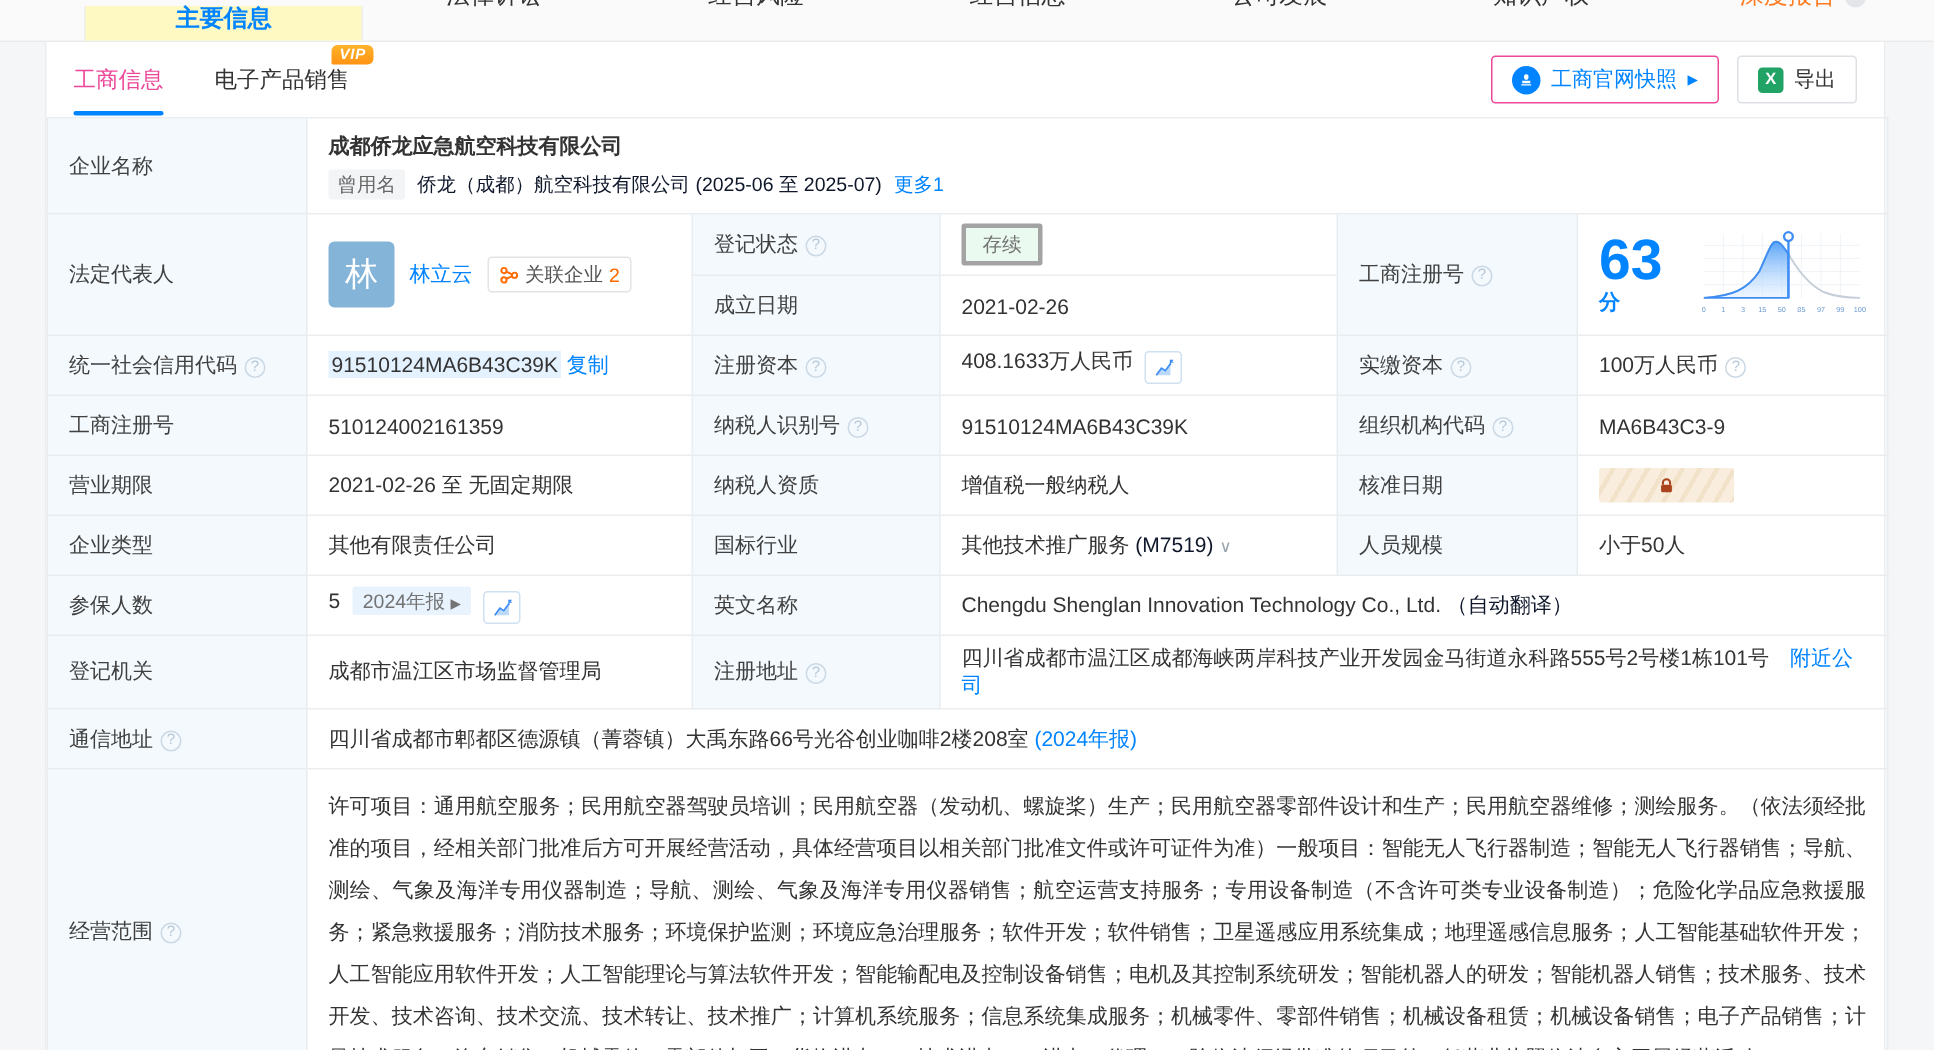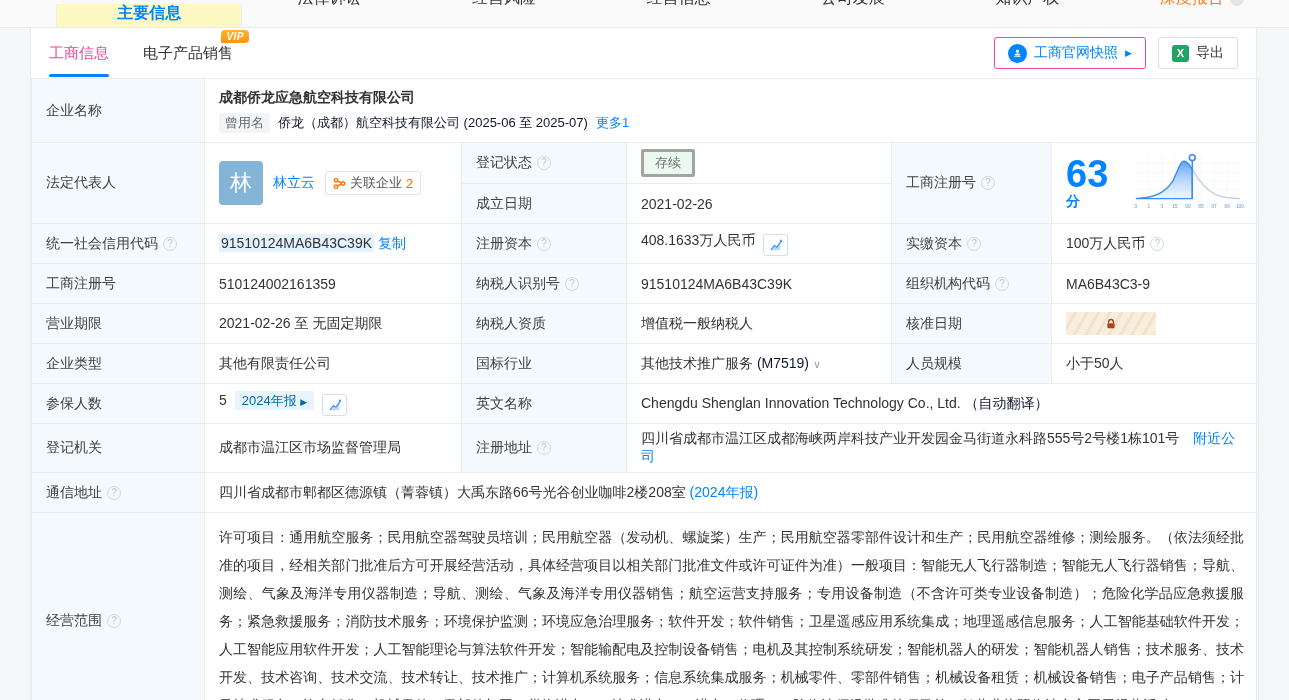--- a/index.html
+++ b/index.html
@@ -69,21 +69,21 @@
   .rel-badge b { color:#ff6a00; font-weight:normal; }
 
   .status-badge { display:inline-block; background:#eafaf0; color:#737373;
     border:3px solid #a3a3a3; padding:2px 11px; border-radius:2px; font-size:13px; }
 
   
   .score-cell { display:flex; align-items:center; gap:10px; padding:4px 8px; }
   .score-num { color:#0084ff; font-weight:bold; font-size:38px; line-height:1; }
   .score-unit { color:#0084ff; font-size:14px; font-weight:bold; }
 
-  .pill-report { background:#e8f3fe; color:#0369a1; font-size:13px; padding:2px 7px;
+  .pill-report { background:#e8f3fe; color:#737373; font-size:13px; padding:2px 7px;
     border-radius:2px; margin-left:8px; cursor:pointer; }
   .icon-box { display:inline-flex; align-items:center; justify-content:center; width:25px; height:22px;
     border:1px solid #cfe0f0; border-radius:3px; margin-left:8px; vertical-align:-6px; cursor:pointer; }
 
   .lock-box { width:90px; height:23px; border-radius:2px; display:flex; align-items:center;
     justify-content:center; cursor:pointer;
     background:repeating-linear-gradient(120deg,#f9eedd 0 7px,#f3e2ca 7px 10px); }
 
   .chev { color:#9aa4ad; font-size:11px; margin-left:4px; cursor:pointer; }
   .scope-text { line-height:28px; text-align:justify; padding:4px 0; }

